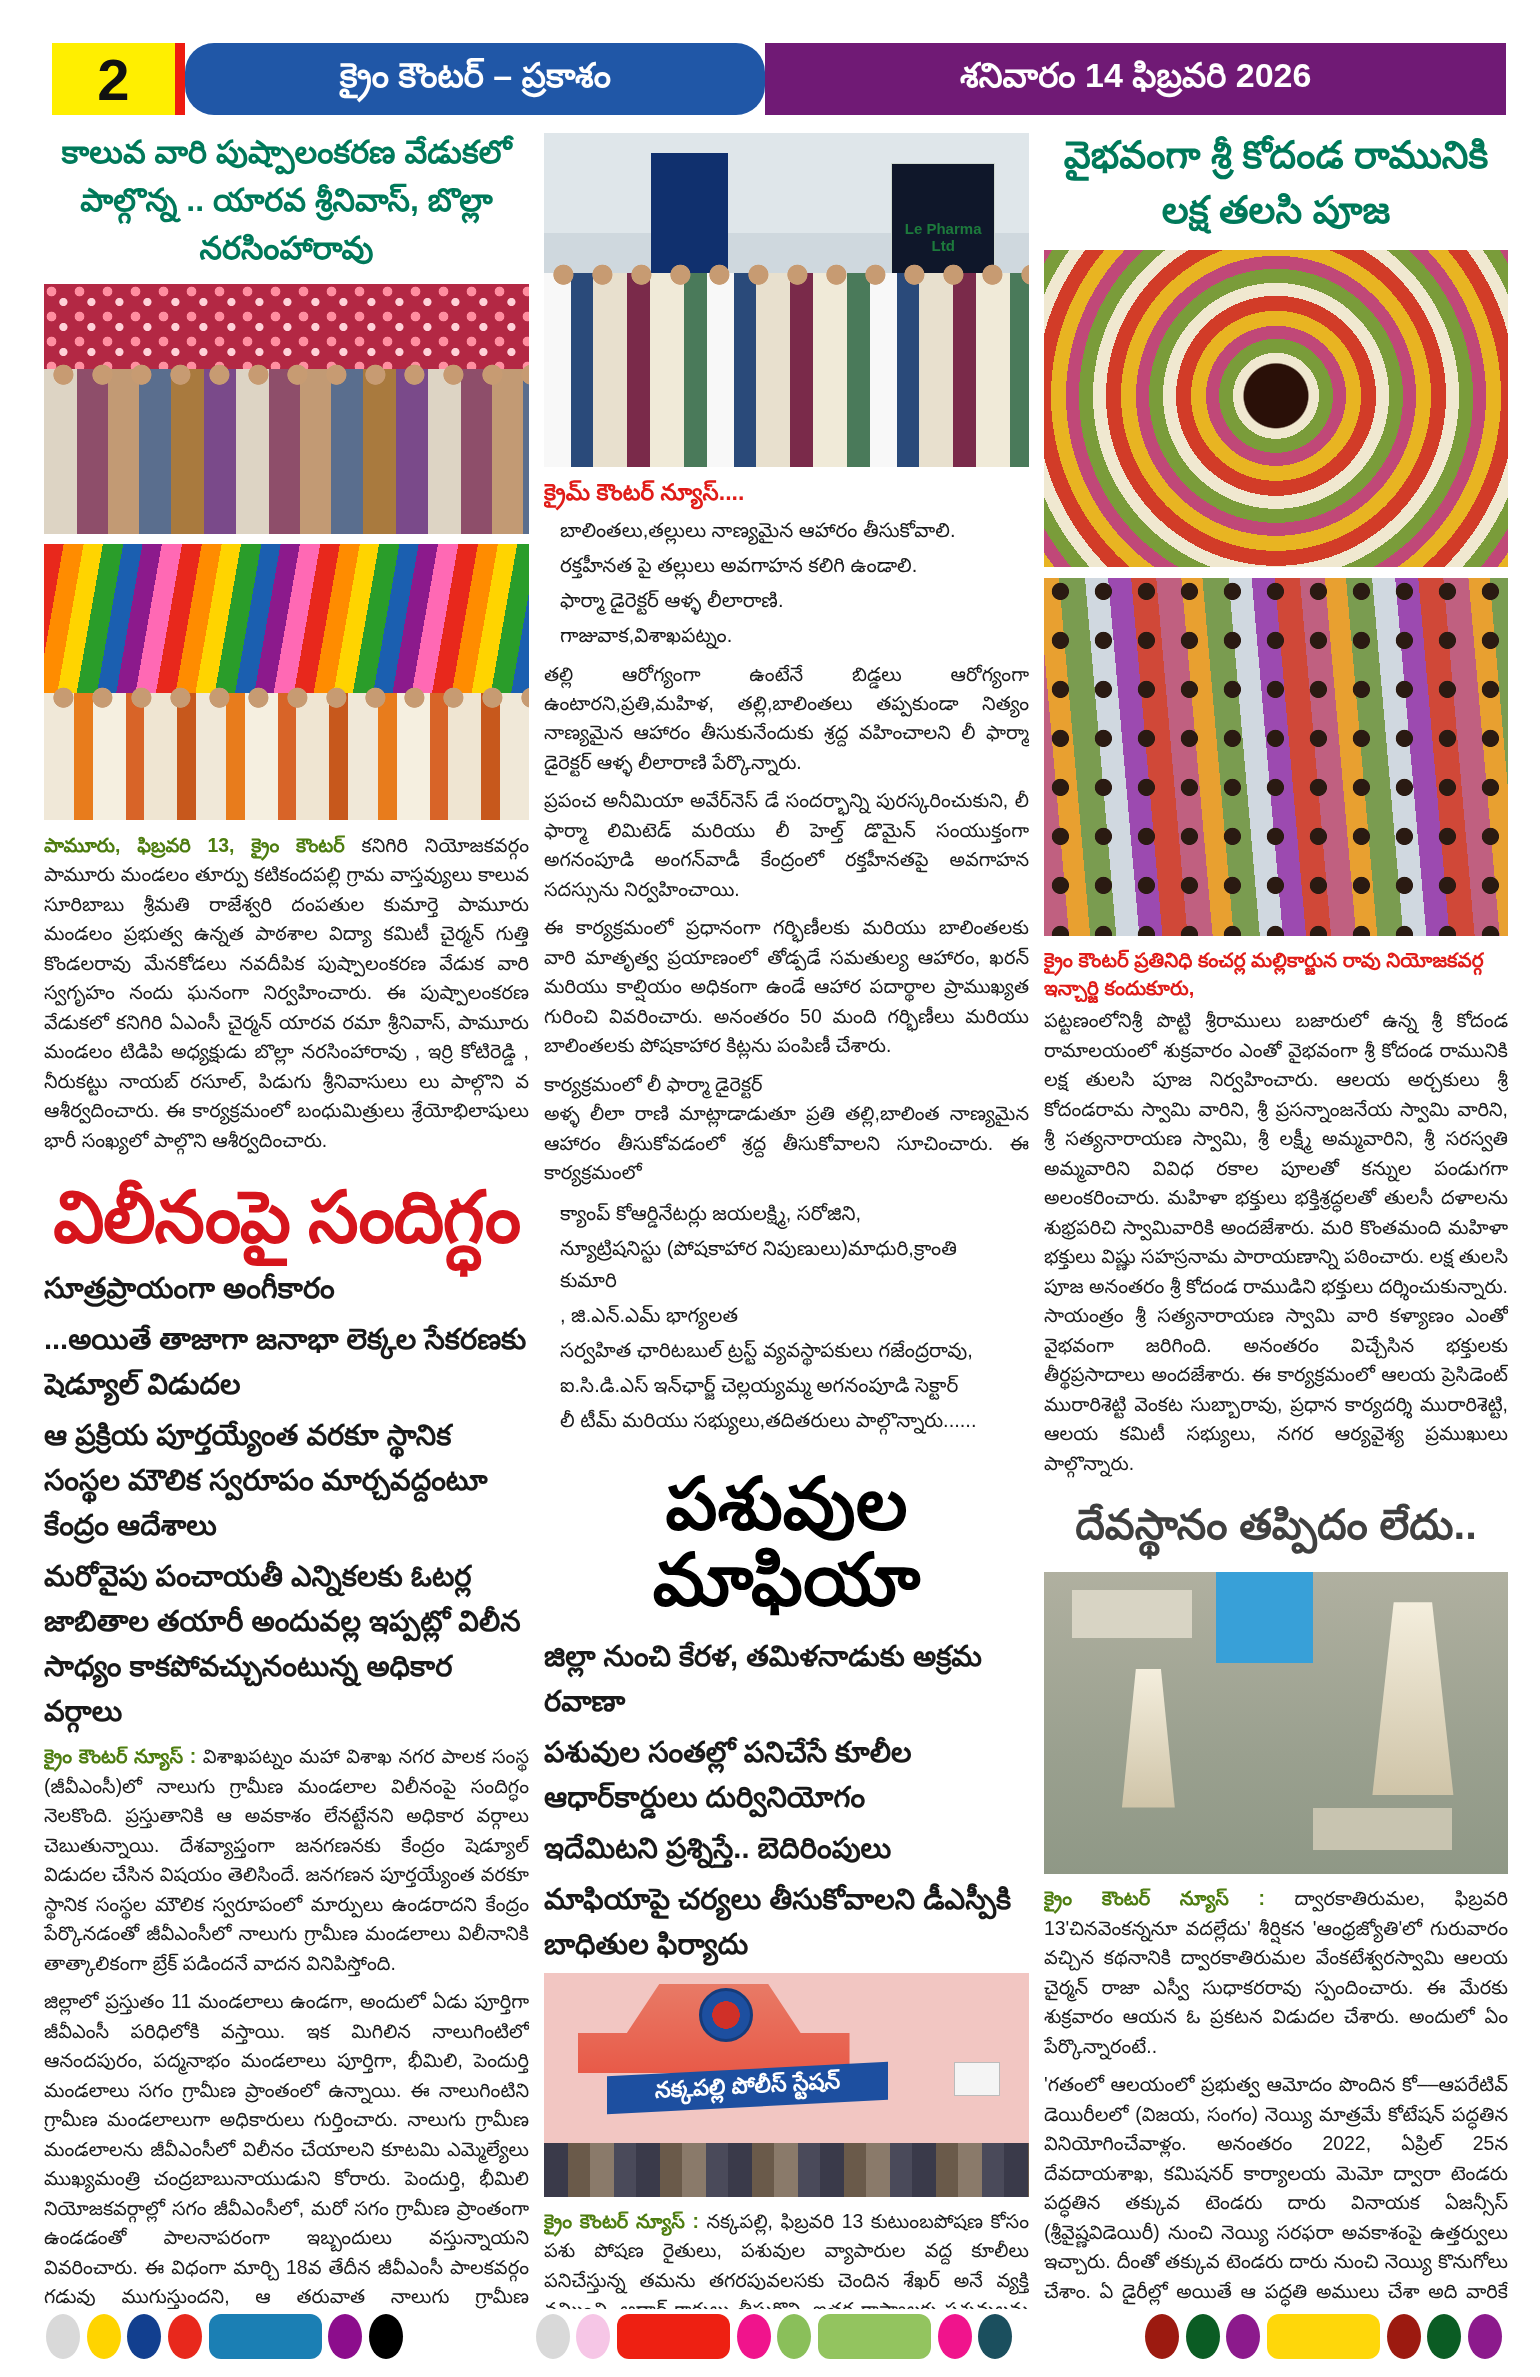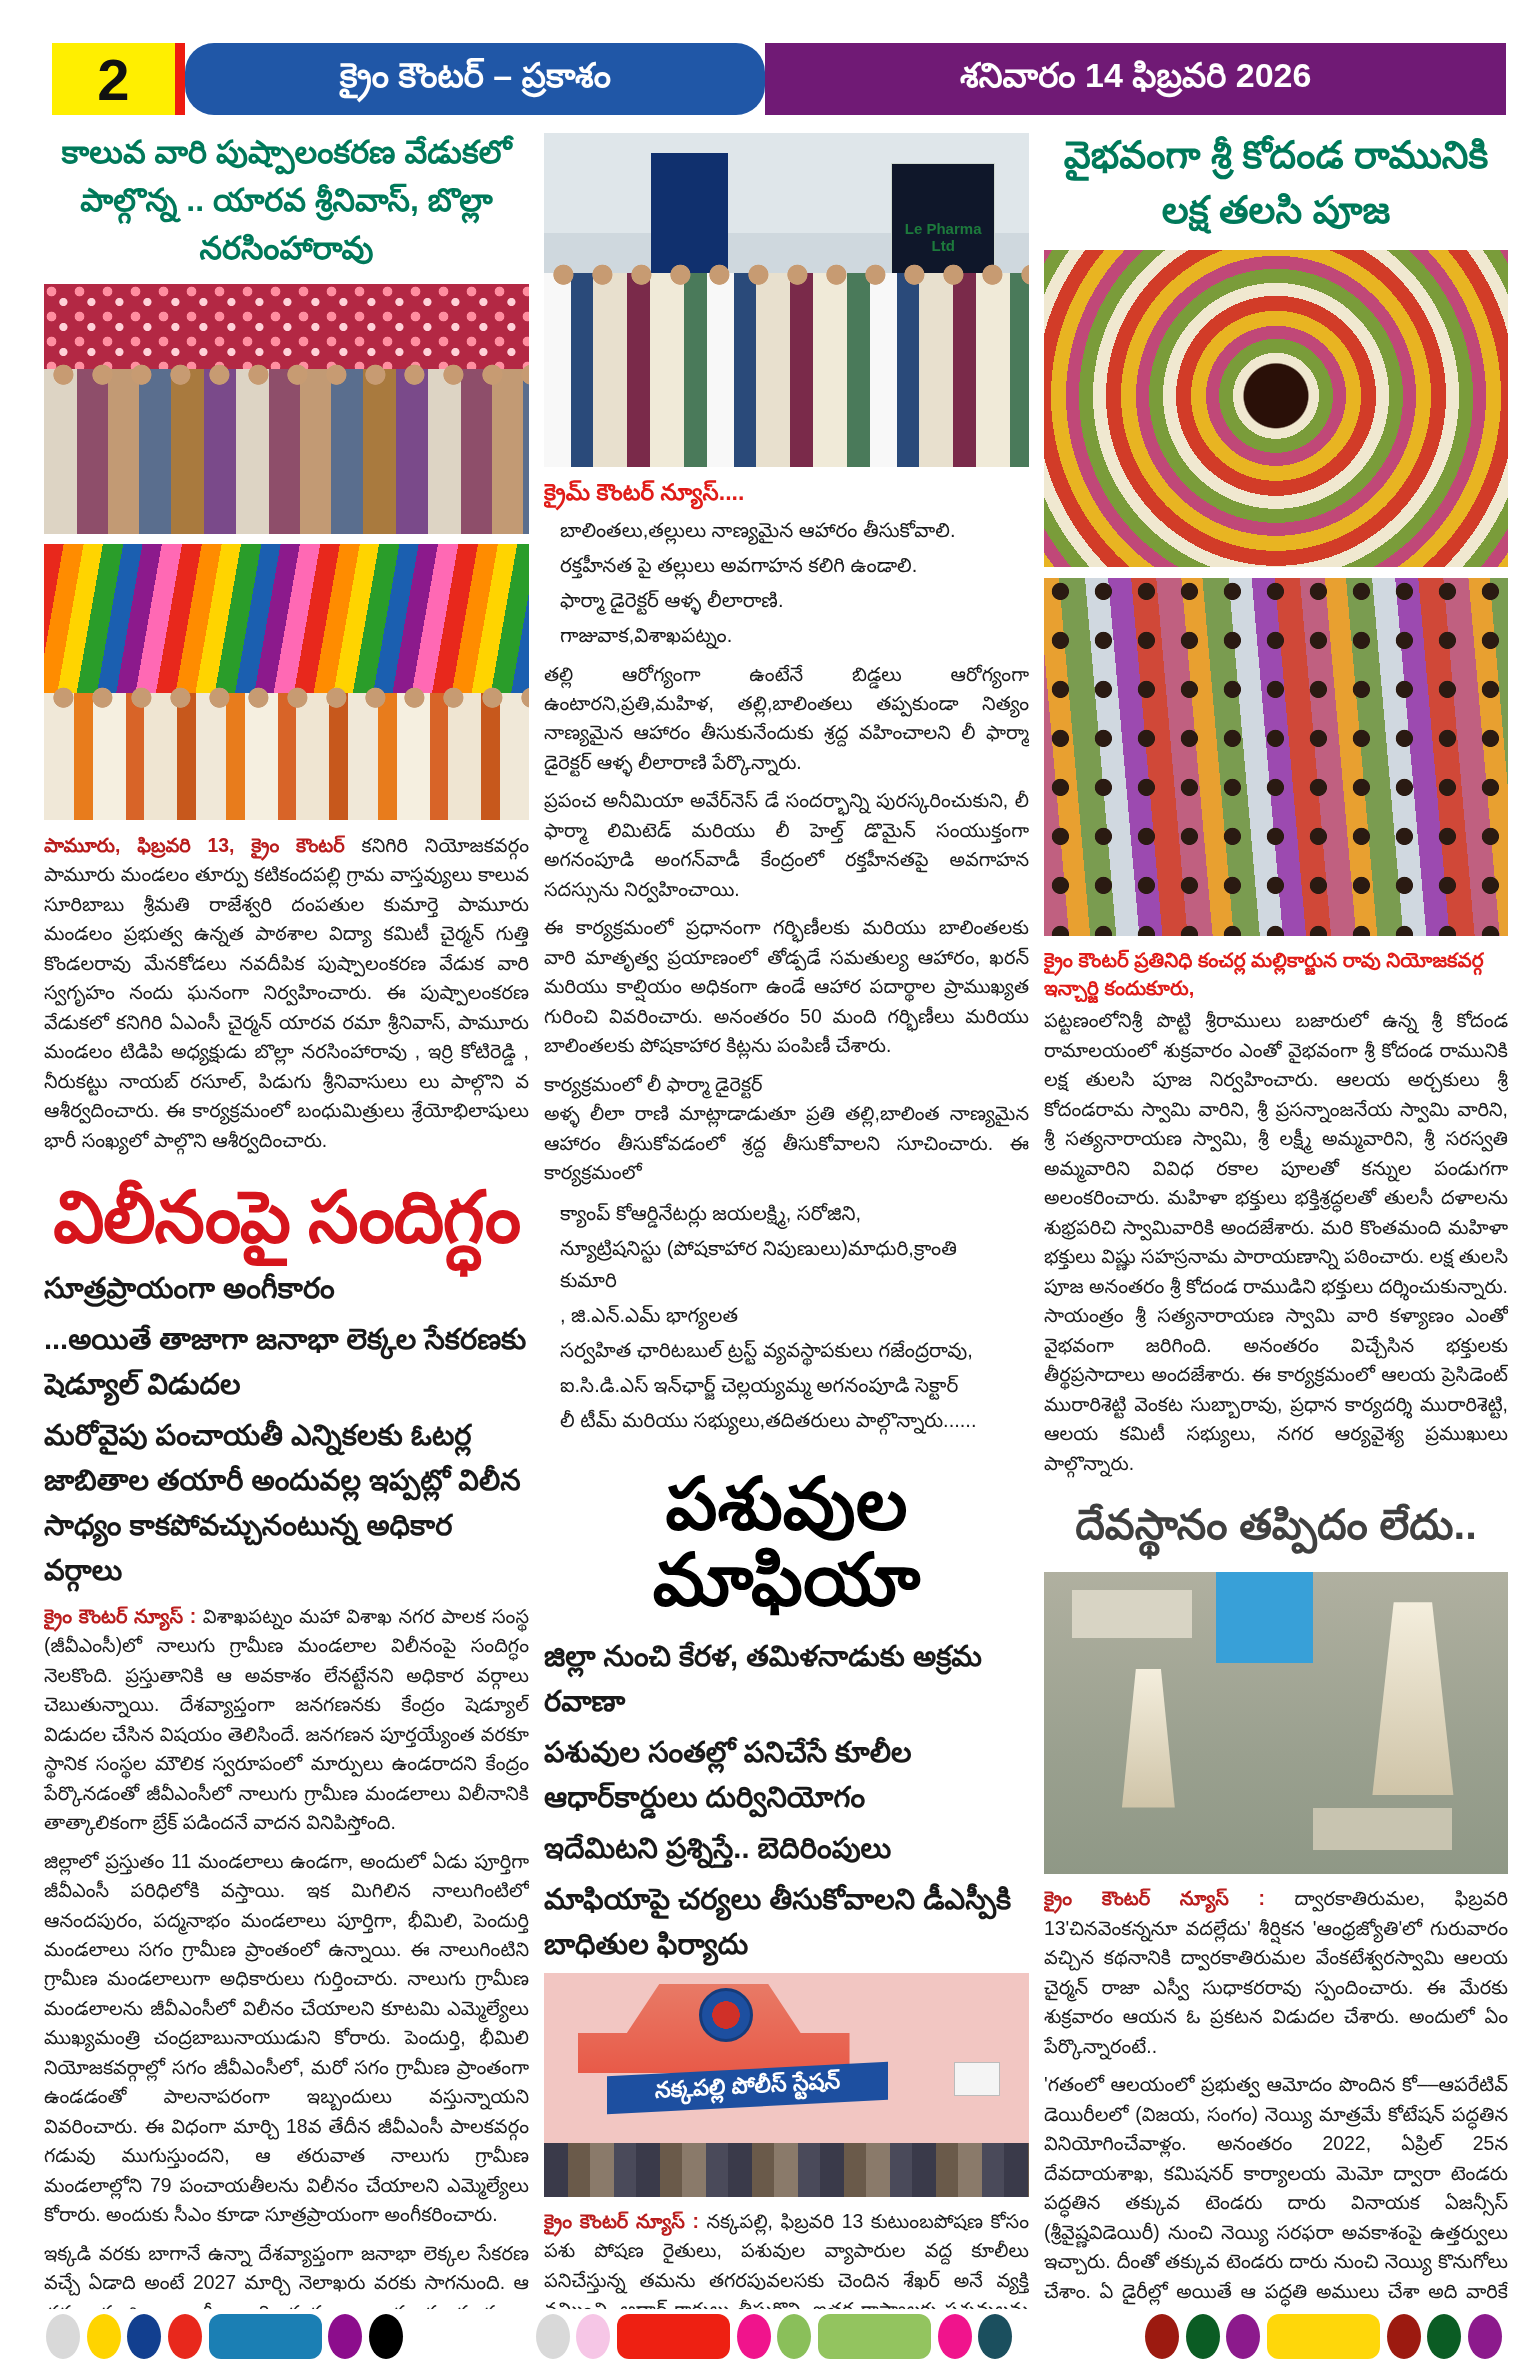--- a/index.html
+++ b/index.html
@@ -20,21 +20,21 @@
   .col-mid{left:544px;width:485px;}
   .col-right{left:1044px;width:464px;}
   
   .hl-green{color:#00795a;font-size:32px;font-weight:bold;text-align:center;line-height:1.5;margin:0 0 12px;}
   .hl-green.lg{font-size:38px;line-height:1.45;}
   .hl-red{color:#d6151c;font-size:72px;font-weight:800;text-align:center;line-height:1.05;margin:25px 0 10.4px;letter-spacing:-1.5px;}
   .hl-black{color:#000;font-size:73px;font-weight:900;text-align:center;line-height:1.05;margin:30px 0 15px;}
   .hl-blue{color:#404040;font-size:42px;font-weight:bold;text-align:center;margin:22.4px 0 13.4px;}
   .subhead{font-weight:bold;font-size:29px;line-height:1.55;margin:6px 0;}
   .body{font-size:19.4px;line-height:1.52;text-align:justify;margin:9px 0;}
-  .lead-red{color:#b91c1c;font-weight:bold;}
+  .lead-red{color:#4d7c0f;font-weight:bold;}
   .news-label{color:#e01c18;font-weight:bold;font-size:23px;margin:12px 0 3px;}
   .byline-red{color:#e01c18;font-weight:bold;font-size:20px;margin:10.4px 0 4.5px;line-height:1.4;}
   .mline{font-size:20px;line-height:1.6;margin:3px 16px;}
   
   .photo{position:relative;width:100%;overflow:hidden;margin:4.5px 0 10.4px;background:#cfd4d8;}
   .band{position:absolute;left:0;right:0;}
   
   .flower-wall{top:0;height:34%;
     background:radial-gradient(circle at 7.5px 7.5px,#ff8ea0 4.5px,transparent 5.2px) 0 0/28px 25px,
                radial-gradient(circle at 19.4px 18px,#ffd1d8 3.7px,transparent 4.5px) 0 0/28px 25px,#b32844;}
@@ -126,20 +126,21 @@
     <p class="body">
       <span class="lead-red">పామూరు,  ఫిబ్రవరి 13, క్రైం కౌంటర్</span>
       <span> </span>
       <span>కనిగిరి నియోజకవర్గం పామూరు మండలం తూర్పు కటికందపల్లి గ్రామ వాస్తవ్యులు కాలువ సూరిబాబు శ్రీమతి రాజేశ్వరి దంపతుల కుమార్తె పామూరు మండలం ప్రభుత్వ ఉన్నత పాఠశాల విద్యా కమిటీ చైర్మన్ గుత్తి కొండలరావు మేనకోడలు నవదీపిక పుష్పాలంకరణ వేడుక వారి స్వగృహం నందు ఘనంగా నిర్వహించారు. ఈ పుష్పాలంకరణ వేడుకలో కనిగిరి ఏఎంసీ చైర్మన్ యారవ రమా శ్రీనివాస్, పామూరు మండలం టిడిపి అధ్యక్షుడు బొల్లా నరసింహారావు , ఇర్రి కోటిరెడ్డి , నీరుకట్టు నాయబ్ రసూల్, పిడుగు శ్రీనివాసులు లు పాల్గొని వ ఆశీర్వదించారు. ఈ కార్యక్రమంలో బంధుమిత్రులు శ్రేయోభిలాషులు భారీ సంఖ్యలో పాల్గొని ఆశీర్వదించారు.</span>
     </p>
 
     <h1 class="hl-red">విలీనంపై సందిగ్ధం</h1>
 
     <div class="subhead">సూత్రప్రాయంగా అంగీకారం</div>
     <div class="subhead">...అయితే తాజాగా జనాభా లెక్కల సేకరణకు షెడ్యూల్ విడుదల</div>
+    <div class="subhead">ఆ ప్రక్రియ పూర్తయ్యేంత వరకూ స్థానిక సంస్థల మౌలిక స్వరూపం మార్చవద్దంటూ కేంద్రం ఆదేశాలు</div>
     <div class="subhead">మరోవైపు పంచాయతీ ఎన్నికలకు ఓటర్ల జాబితాల తయారీ అందువల్ల ఇప్పట్లో విలీన సాధ్యం కాకపోవచ్చునంటున్న అధికార వర్గాలు</div>
 
     <p class="body">
       <span class="lead-red">క్రైం కౌంటర్ న్యూస్ :</span>
       <span> </span>
       <span>విశాఖపట్నం మహా విశాఖ నగర పాలక సంస్థ (జీవీఎంసీ)లో నాలుగు గ్రామీణ మండలాల విలీనంపై సందిగ్ధం నెలకొంది. ప్రస్తుతానికి ఆ అవకాశం లేనట్టేనని అధికార వర్గాలు చెబుతున్నాయి. దేశవ్యాప్తంగా జనగణనకు కేంద్రం షెడ్యూల్ విడుదల చేసిన విషయం తెలిసిందే. జనగణన పూర్తయ్యేంత వరకూ స్థానిక సంస్థల మౌలిక స్వరూపంలో మార్పులు ఉండరాదని కేంద్రం పేర్కొనడంతో జీవీఎంసీలో నాలుగు గ్రామీణ మండలాలు విలీనానికి తాత్కాలికంగా బ్రేక్ పడిందనే వాదన వినిపిస్తోంది.</span>
     </p>
     <p class="body">జిల్లాలో ప్రస్తుతం 11 మండలాలు ఉండగా, అందులో ఏడు పూర్తిగా జీవీఎంసీ పరిధిలోకి వస్తాయి. ఇక మిగిలిన నాలుగింటిలో ఆనందపురం, పద్మనాభం మండలాలు పూర్తిగా, భీమిలి, పెందుర్తి మండలాలు సగం గ్రామీణ ప్రాంతంలో ఉన్నాయి. ఈ నాలుగింటిని గ్రామీణ మండలాలుగా అధికారులు గుర్తించారు. నాలుగు గ్రామీణ మండలాలను జీవీఎంసీలో విలీనం చేయాలని కూటమి ఎమ్మెల్యేలు ముఖ్యమంత్రి చంద్రబాబునాయుడుని కోరారు. పెందుర్తి, భీమిలి నియోజకవర్గాల్లో సగం జీవీఎంసీలో, మరో సగం గ్రామీణ ప్రాంతంగా ఉండడంతో పాలనాపరంగా ఇబ్బందులు వస్తున్నాయని వివరించారు. ఈ విధంగా మార్చి 18వ తేదీన జీవీఎంసీ పాలకవర్గం గడువు ముగుస్తుందని, ఆ తరువాత నాలుగు గ్రామీణ మండలాల్లోని 79 పంచాయతీలను విలీనం చేయాలని ఎమ్మెల్యేలు కోరారు. అందుకు సీఎం కూడా సూత్రప్రాయంగా అంగీకరించారు.</p>
     <p class="body">ఇక్కడి వరకు బాగానే ఉన్నా దేశవ్యాప్తంగా జనాభా లెక్కల సేకరణ వచ్చే ఏడాది అంటే 2027 మార్చి నెలాఖరు వరకు సాగనుంది. ఆ తరువాత జిల్లాల వారీగా అధికార గణాంకాల ప్రకారం మార్పులు చేయడం. ఆడేవిధంగా షెడ్యూల్ ప్రకటించిన తరువాత నగరాలు, పట్టణాల్లో ఉన్న గ్రామ పంచాయతీలను విలీనం చేయడానికి కేంద్రం జతేయ సర్కులర్ జారీచేసింది. గ్రామాలు, పట్టణాలు, నగరాల మౌలిక స్వరూపాలు మార్చడం వీలు పడదని విధించింది. ప్రస్తుతం ఉన్న సరిహద్దుల మేరకు జనాభా లెక్కల సేకరణ చేపట్టాలని సూచించింది. ఈ నేపథ్యంలో జిల్లాలోని నాలుగు మండలాలను జీవీఎంసీలో విలీనం చేయడంలో ఏ విదిరా మార్చి నెలాఖరులోనే ఆగాల్సి ఉంటుంది. అప్పటి వరకు, నాలుగు మండలాల్లో 79 పంచాయతీలు, జీవీఎంసీలో ఎన్నికలు నిర్వహించాలని ఎమ్మెల్యేల తేదీన పంచాయితీ వారిగా ఒట్టడ చేయడా?...అనేది చూడాలి. పచ్చి నిల అధ్యాప్తి తేడిన పంచాయితీలు వారిగా ఓటర్ల జాబితాల విడుదల చేయాలని ఇప్పటికే రాష్ట్ర ఎన్నికల సంఘం నోటిఫికేషన్ విడుదల చేసింది. అందుకు అనుగుణంగా ఆయా పంచాయతీల వారీగా ఓటర్ల జాబితాలను సిద్ధం చేస్తున్నారు.</p>
 

